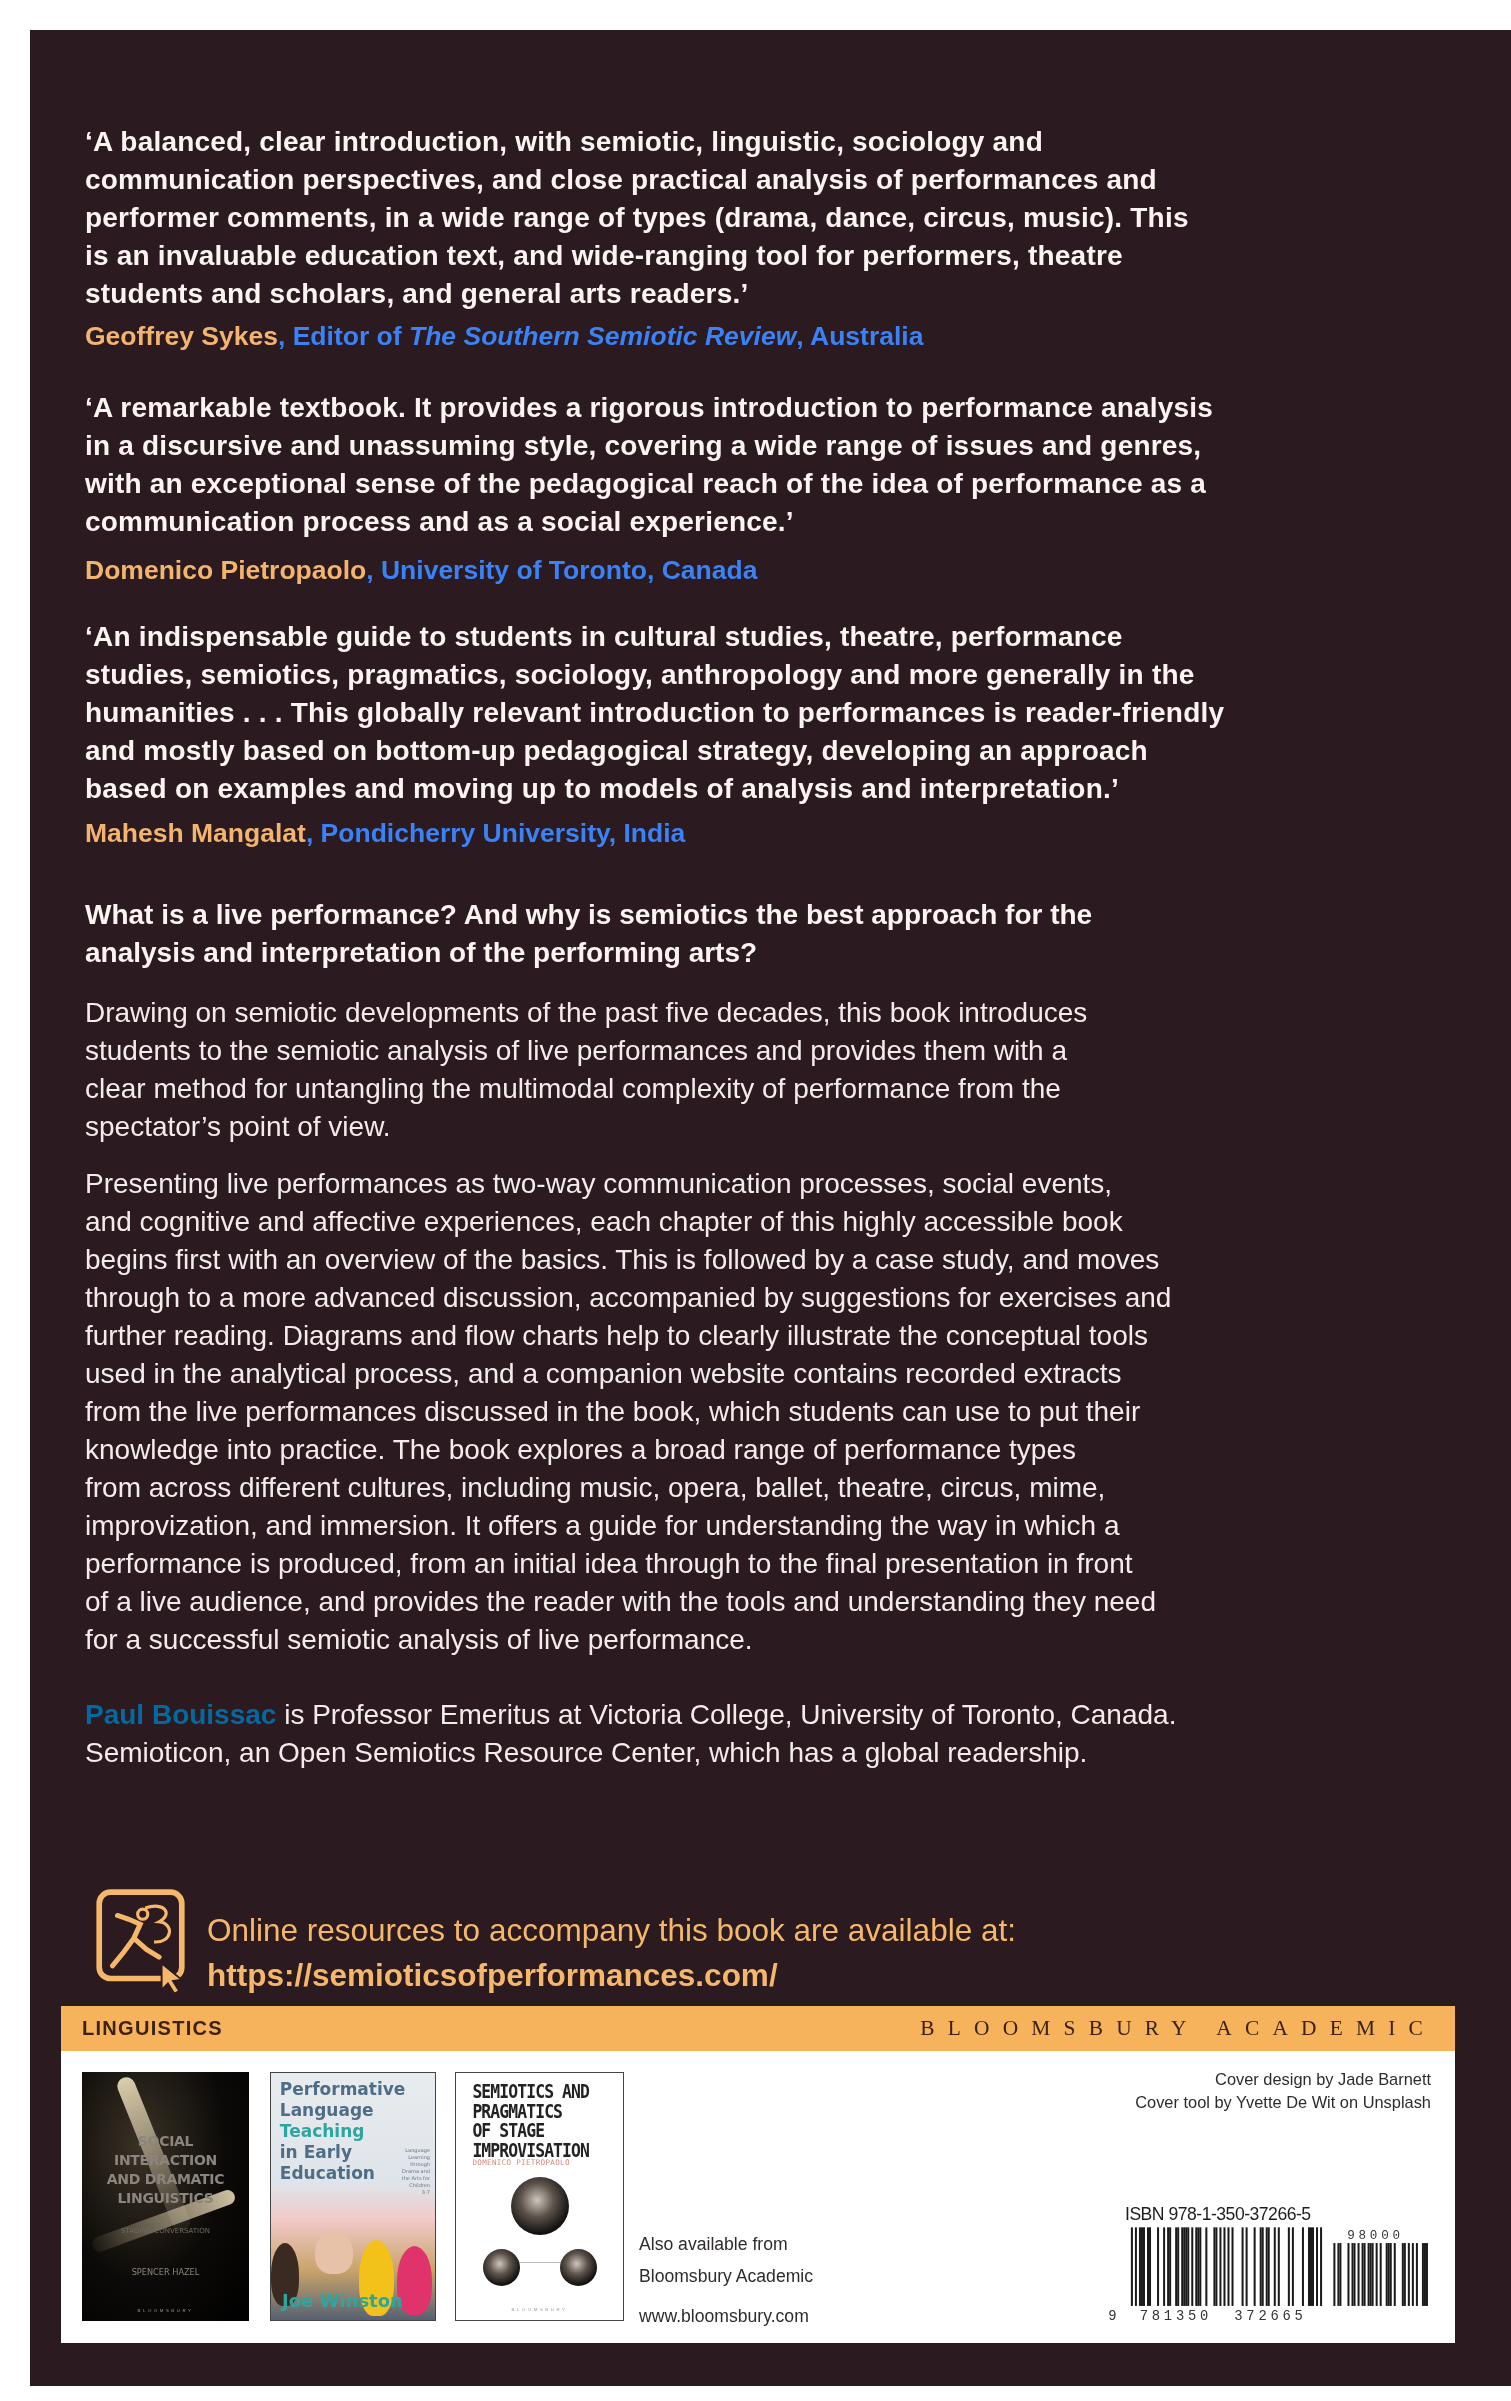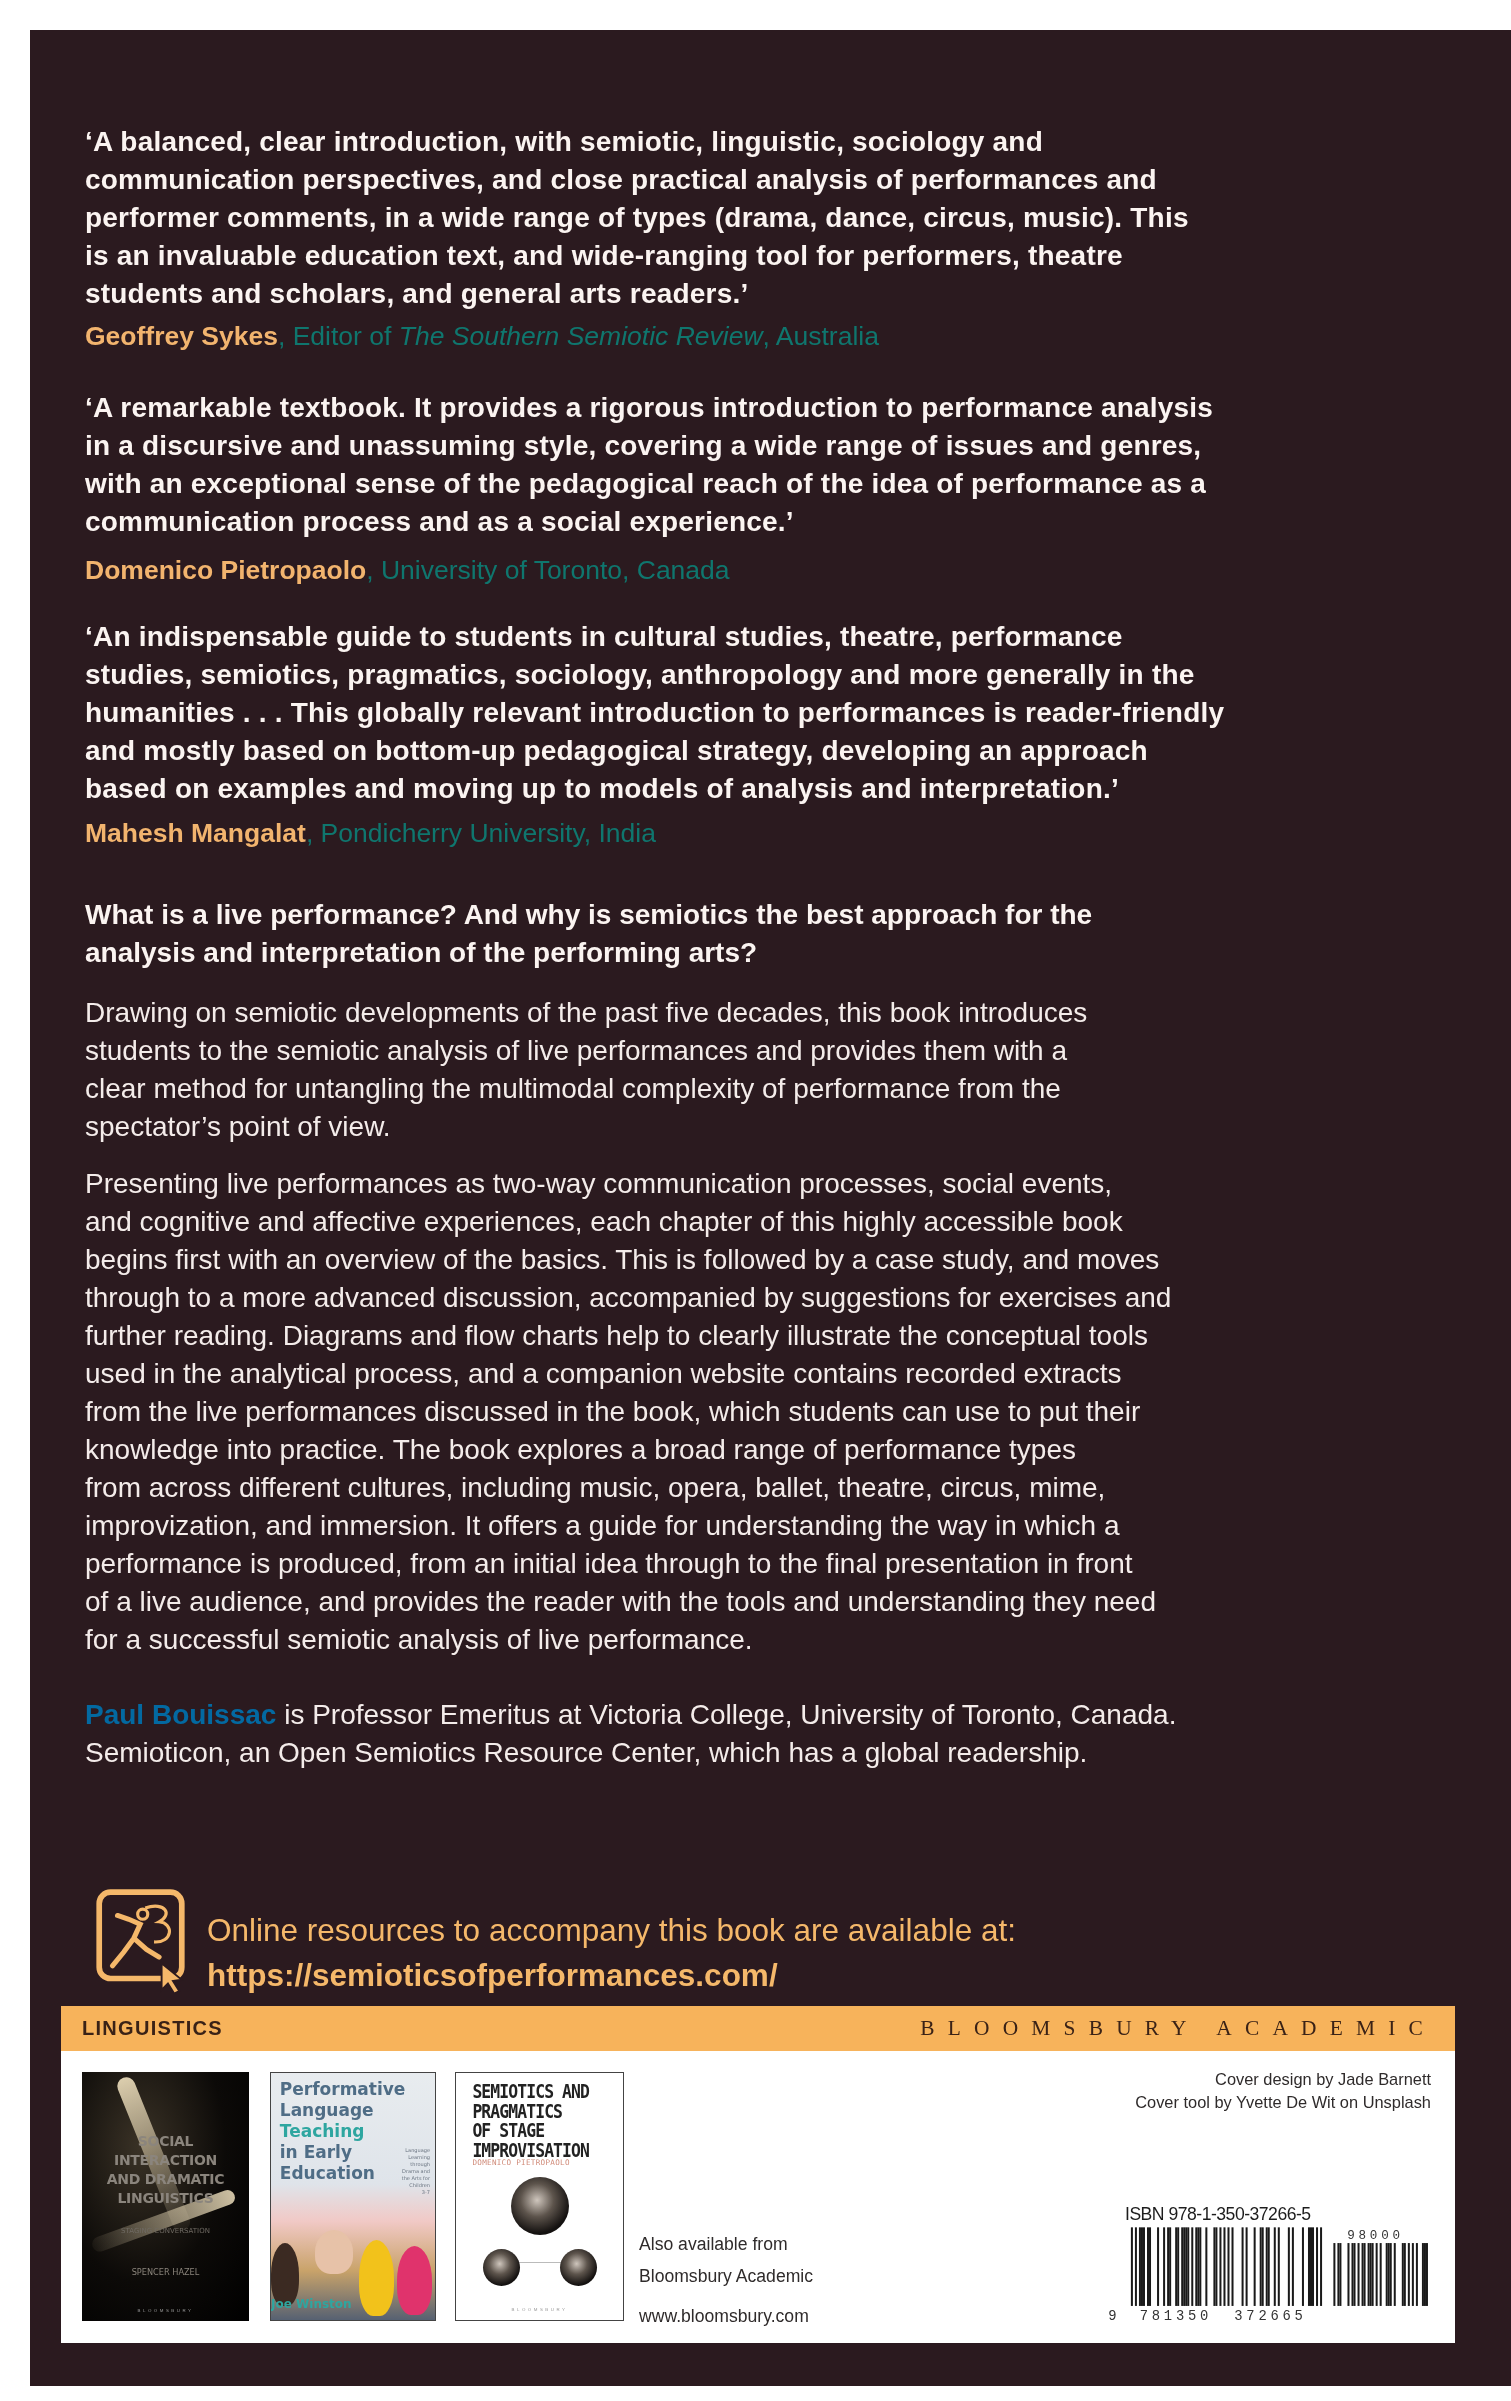--- a/index.html
+++ b/index.html
@@ -4,21 +4,21 @@
 <style>
   html, body { margin:0; padding:0; }
   body { width:1512px; height:2401px; background:#ffffff; position:relative; overflow:hidden;
          font-family:"Liberation Sans", sans-serif; }
   #panel { position:absolute; left:30px; top:30px; width:1481px; height:2356px; background:#2b1a1f; }
   .block { position:absolute; left:85px; width:1386px; color:#fbf4f1; }
   .line { display:block; height:38px; line-height:38px; white-space:nowrap; }
   .quote .line { font-size:28px; font-weight:700; letter-spacing:0.2px; }
   .attrib { position:absolute; left:85px; font-size:26.5px; line-height:38px; white-space:nowrap; }
   .attrib .name { color:#f2b46e; font-weight:700; }
-  .attrib .aff { color:#0f766e; font-weight:400; }
+  .attrib .aff { color:#3b82f6; font-weight:700; }
   .attrib .aff i { font-style:italic; }
   .question .line { font-size:28px; font-weight:700; }
   .body .line { font-size:28px; font-weight:400; color:#f4ecea; }
   .bio .line .bold { font-weight:700; color:#0369a1; }
 
   #resources-icon { position:absolute; left:96px; top:1889px; width:89px; height:104px; }
   #resources-text { position:absolute; left:207px; top:1908px; color:#f5b86a; }
   #resources-text .l1 { font-size:31.5px; line-height:45px; font-weight:400; white-space:nowrap; }
   #resources-text .l2 { font-size:31.5px; line-height:45px; font-weight:700; white-space:nowrap; }
 
@@ -48,22 +48,22 @@
               transform:rotate(70deg); transform-origin:top center; border-radius:7.6px; }
   .pub-mark { position:absolute; left:0; width:100%; bottom:7.6px; text-align:center; font-size:4.4px;
               letter-spacing:2.5px; color:#9a9a9a; }
 
   .b2-title { position:absolute; left:8.8px; top:6.3px; font-family:"DejaVu Sans", sans-serif; font-weight:700;
               font-size:17px; line-height:21px; }
   .b2-title .c1 { color:#4f6d86; }
   .b2-title .c2 { color:#2ea6a0; }
   .b2-side { position:absolute; right:5px; top:74px; width:38px; text-align:right; font-size:5px; line-height:7px;
              color:#6a7480; font-family:"DejaVu Sans", sans-serif; }
-  .b2-author { position:absolute; left:0; bottom:8.8px; font-family:"DejaVu Sans", sans-serif; font-weight:700;
-               font-size:12px; color:#2ea6a0; }
+  .b2-author { position:absolute; left:11px; bottom:8.8px; font-family:"DejaVu Sans", sans-serif; font-weight:700;
+               font-size:18px; color:#2ea6a0; }
   .b2-kid { position:absolute; border-radius:50% 50% 40% 40%; }
 
   .b3-title { position:absolute; left:16.4px; top:8.8px; font-family:"DejaVu Sans Mono", monospace; font-weight:700;
               font-size:16.4px; line-height:17px; color:#222; letter-spacing:-0.9px; transform:scaleY(1.15); transform-origin:top left; }
   .b3-author { position:absolute; left:16.4px; top:85px; font-size:7.6px; color:#d08a78; font-family:"DejaVu Sans Mono", monospace; letter-spacing:0.3px; }
   .b3-circle { position:absolute; border-radius:50%; background:radial-gradient(circle at 45% 40%, #cfc6bd 0%, #5d544c 35%, #141110 70%); }
   .b3-link { position:absolute; height:1.3px; background:#bbb; }
 
   #also-available { position:absolute; left:639px; top:2229px; color:#2f2b2b; font-size:17.6px; line-height:31.5px; }
   #also-available .url { margin-top:8.8px; }

